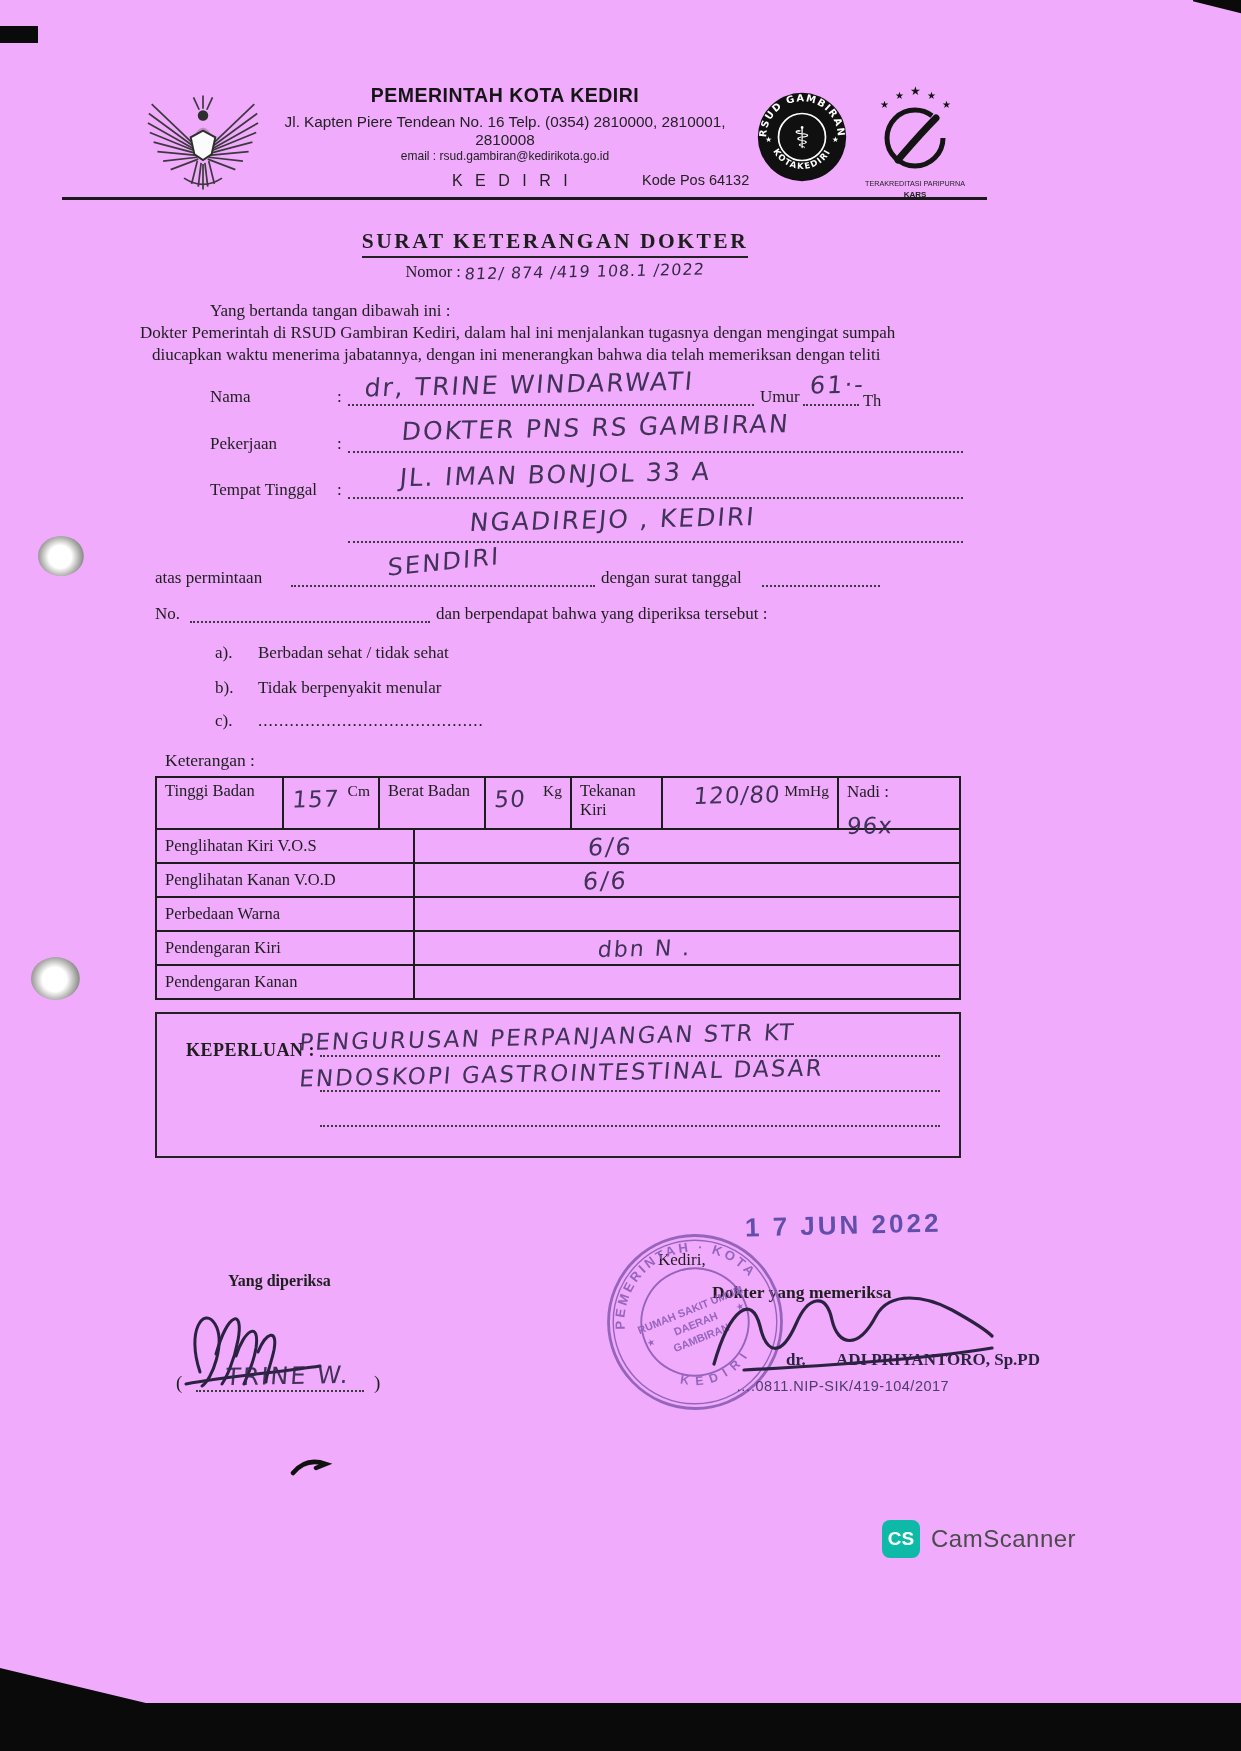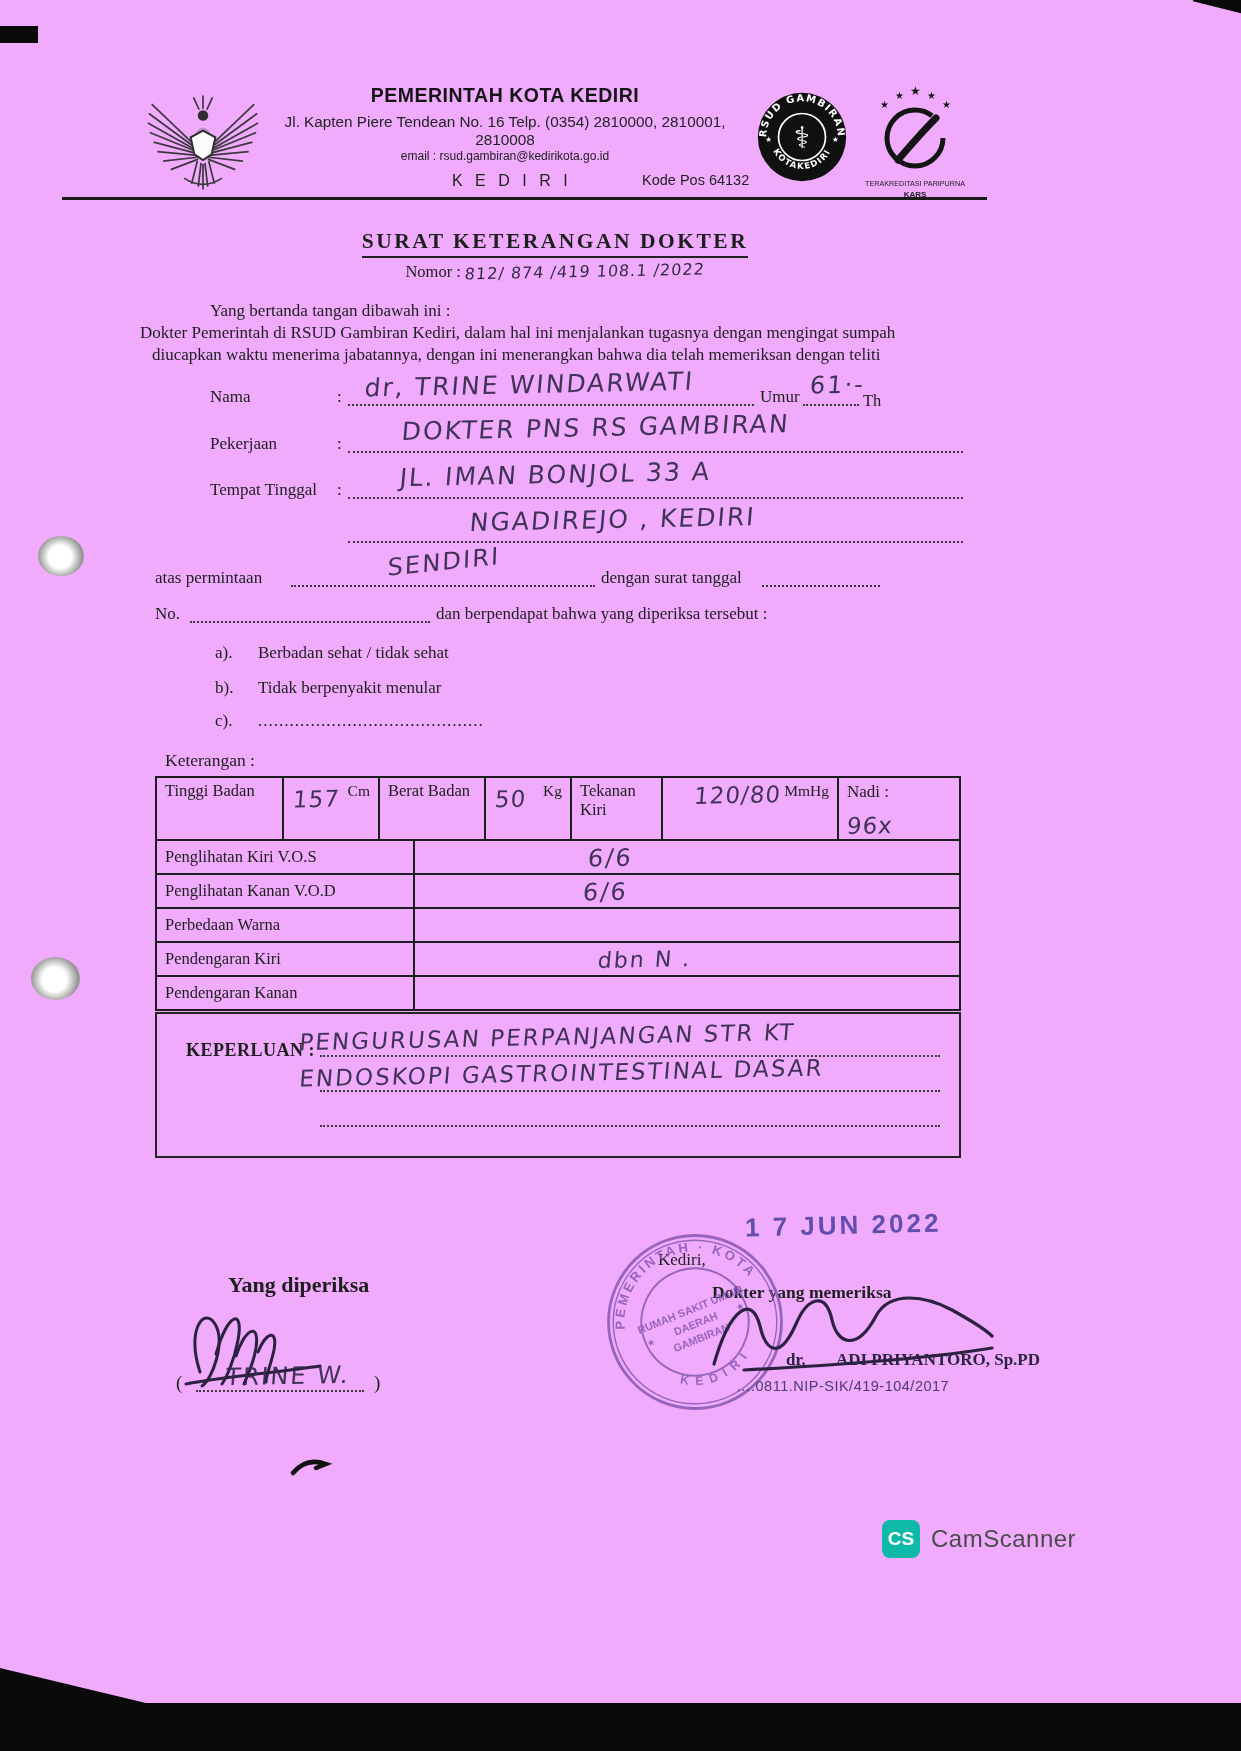--- a/index.html
+++ b/index.html
@@ -14,21 +14,21 @@
   .dots{position:absolute;height:0;border-bottom:2px dotted #3b3b3b;}
   .rule{position:absolute;background:#1a1a1a;}
   .hole{position:absolute;border-radius:50%;
         background:radial-gradient(circle at 48% 52%, #ffffff 0 36%, #b9b9b7 58%, #8f8f8d 72%, #eeeeec 88%);}
   
   .ktable{position:absolute;left:155px;top:776px;width:806px;border:2.5px solid #1c1c1c;box-sizing:border-box;background:transparent;}
   .krow{display:flex;border-top:2px solid #1c1c1c;box-sizing:border-box;}
   .krow:first-child{border-top:none;}
   .kc{border-left:2px solid #1c1c1c;box-sizing:border-box;padding:4px 8px;font-size:16.5px;line-height:1.15;position:relative;}
   .kc:first-child{border-left:none;}
-  .r1{height:61px;}
+  .r1{height:50px;}
   .rr{height:34px;}
   .w1{width:125px;} .w2{width:96px;} .w3{width:106px;} .w4{width:86px;} .w5{width:91px;} .w6{width:176px;} .w7{flex:1;}
   .lcol{width:256px;} .vcol{flex:1;}
   .tv{font-size:23px;letter-spacing:1px;}
   .unit{font-family:"Liberation Serif",serif;font-size:15.5px;color:#1e1e1e;}
   .kbox{position:absolute;left:155px;top:1012px;width:806px;height:146px;border:2.5px solid #222;box-sizing:border-box;}
   .title-u{border-bottom:2.2px solid #222;padding-bottom:3px;}
   .svg-ink{stroke:#2b2140;fill:none;stroke-linecap:round;}
   .black{background:#0a0a0a;}
 </style>
@@ -220,21 +220,21 @@
   <div class="dots" style="left:320px;top:1055px;width:620px;"></div>
   <div class="dots" style="left:320px;top:1090px;width:620px;"></div>
   <div class="dots" style="left:320px;top:1125px;width:620px;"></div>
   <span class="abs hw" style="left:300px;top:1024px;font-size:23px;">PENGURUSAN   PERPANJANGAN   STR  KT</span>
   <span class="abs hw" style="left:300px;top:1060px;font-size:23px;">ENDOSKOPI  GASTROINTESTINAL   DASAR</span>
 
   <div class="abs" style="left:745px;top:1210px;font-family:'Liberation Sans',sans-serif;font-weight:700;font-size:26px;
               letter-spacing:3px;color:#4a3f9f;opacity:.85;transform:rotate(-1.5deg);">1 7  JUN  2022</div>
   <div class="abs serif" style="left:650px;top:1250px;font-size:17px;margin-left:8px;">Kediri,</div>
 
-  <div class="abs serif" style="left:228px;top:1272px;font-size:22px;font-weight:600;">Yang diperiksa</div>
+  <div class="abs serif" style="left:228px;top:1272px;font-size:16px;font-weight:600;">Yang diperiksa</div>
   <div class="abs serif" style="left:712px;top:1282px;font-size:17.5px;font-weight:600;">Dokter yang memeriksa</div>
 
   <svg class="abs" style="left:601px;top:1228px;transform:rotate(-22deg);opacity:.88;" width="188" height="188" viewBox="0 0 200 200">
     <g stroke="#8a5bb5" fill="none">
       <circle cx="100" cy="100" r="92" stroke-width="3"></circle>
       <circle cx="100" cy="100" r="87" stroke-width="1.5"></circle>
       <circle cx="100" cy="100" r="57" stroke-width="2"></circle>
     </g>
     <defs>
       <path id="stTop" d="M25,100 A75,75 0 0 1 175,100"></path>

